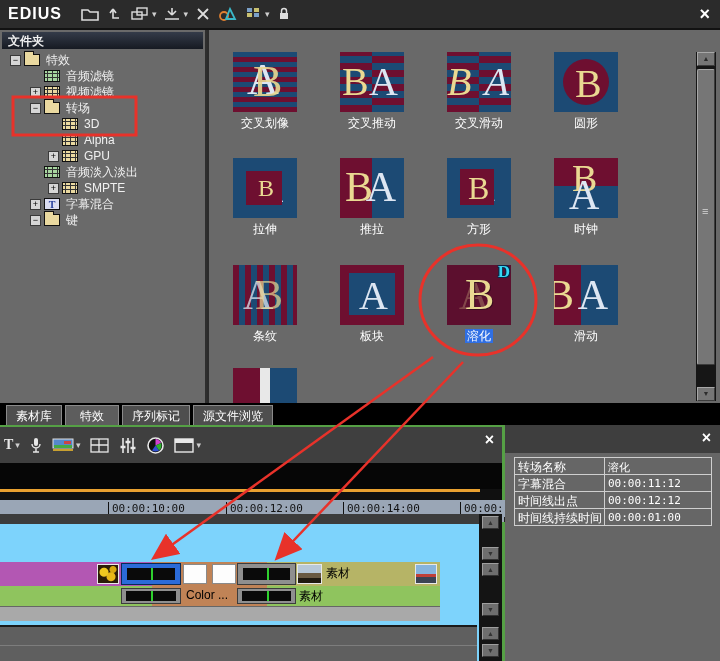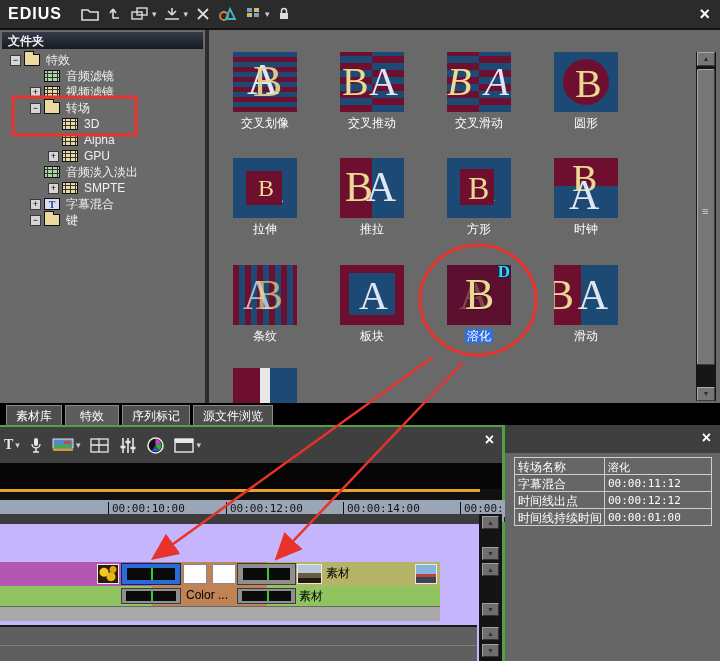--- a/index.html
+++ b/index.html
@@ -98,21 +98,21 @@
   .timeline { position:absolute; left:0; top:425px; width:505px; height:236px; background:#101010; border-top:2px solid #55a045; border-right:3px solid #55a045; }
   .tl-toolbar { position:absolute; left:0; top:0; right:0; height:36px; background:#3f3f3f; display:flex; align-items:center; padding-left:4px; }
   .tli { display:flex; align-items:center; color:#e8e8e8; margin-right:10px; }
   .tl-close { position:absolute; right:8px; top:4px; color:#fff; font-size:16px; font-weight:bold; }
   .tl-black { position:absolute; left:0; top:36px; right:0; height:26px; background:#060606; }
   .tl-orange { position:absolute; left:0; top:62px; width:480px; height:3px; background:#e8a030; }
   .ruler { position:absolute; left:0; top:65px; width:560px; height:22px; background:#9aa6b6;margin-top:8px; }
   .rlab { position:absolute; top:2px; color:#111; font:11px "DejaVu Sans Mono", monospace; border-left:1px solid #111; padding-left:3px; height:16px; }
   .ticks { position:absolute; left:0; bottom:0; width:100%; height:5px; background:repeating-linear-gradient(90deg,#222 0 1px,transparent 1px 6px); }
   .strip2 { position:absolute; left:0; top:87px; width:480px; height:10px; background:#3c3c3c; }
-  .tracks { position:absolute; left:0; top:97px; right:0; bottom:0; background:#c4b5fd;text-decoration:underline; }
+  .tracks { position:absolute; left:0; top:97px; right:0; bottom:0; background:#7dd3fc;text-decoration:underline; }
   .trk1 { position:absolute; left:0; top:38px; width:480px; height:24px; }
   .trk2 { position:absolute; left:0; top:62px; width:480px; height:20px; }
   .seg { position:absolute; top:0; height:100%; }
   .graystrip { position:absolute; left:0; top:82px; width:440px; height:15px; background:#a9a9a9; border-top:1px solid #666; }
   .botarea { position:absolute; left:0; top:101px; width:477px; height:38px; background:#5f5f5f; border-top:2px solid #1a1a1a; }
   .botline { position:absolute; left:0; top:18px; width:100%; height:1px; background:#7d7d7d; }
   .clipthumb { position:absolute; top:2px; height:20px; border:1px solid #e8e8e8; }
   .cth-flower { background:#2a1c08 radial-gradient(circle at 30% 40%, #f0c820 0 4px, transparent 5px), #2a1c08; background-image:radial-gradient(circle at 30% 40%, #f0c820 0 4px, transparent 5px),radial-gradient(circle at 65% 65%, #e8b818 0 4px, transparent 5px),radial-gradient(circle at 75% 25%, #d8a810 0 3px, transparent 4px); background-color:#2a1c08; }
   .cth-land { background:linear-gradient(#b8c8d8 0 45%, #6a5a42 45% 72%, #201a10 72%); }
   .cth-city { background:linear-gradient(#86b4de 0 48%, #c04038 48% 66%, #3c4454 66%); }

